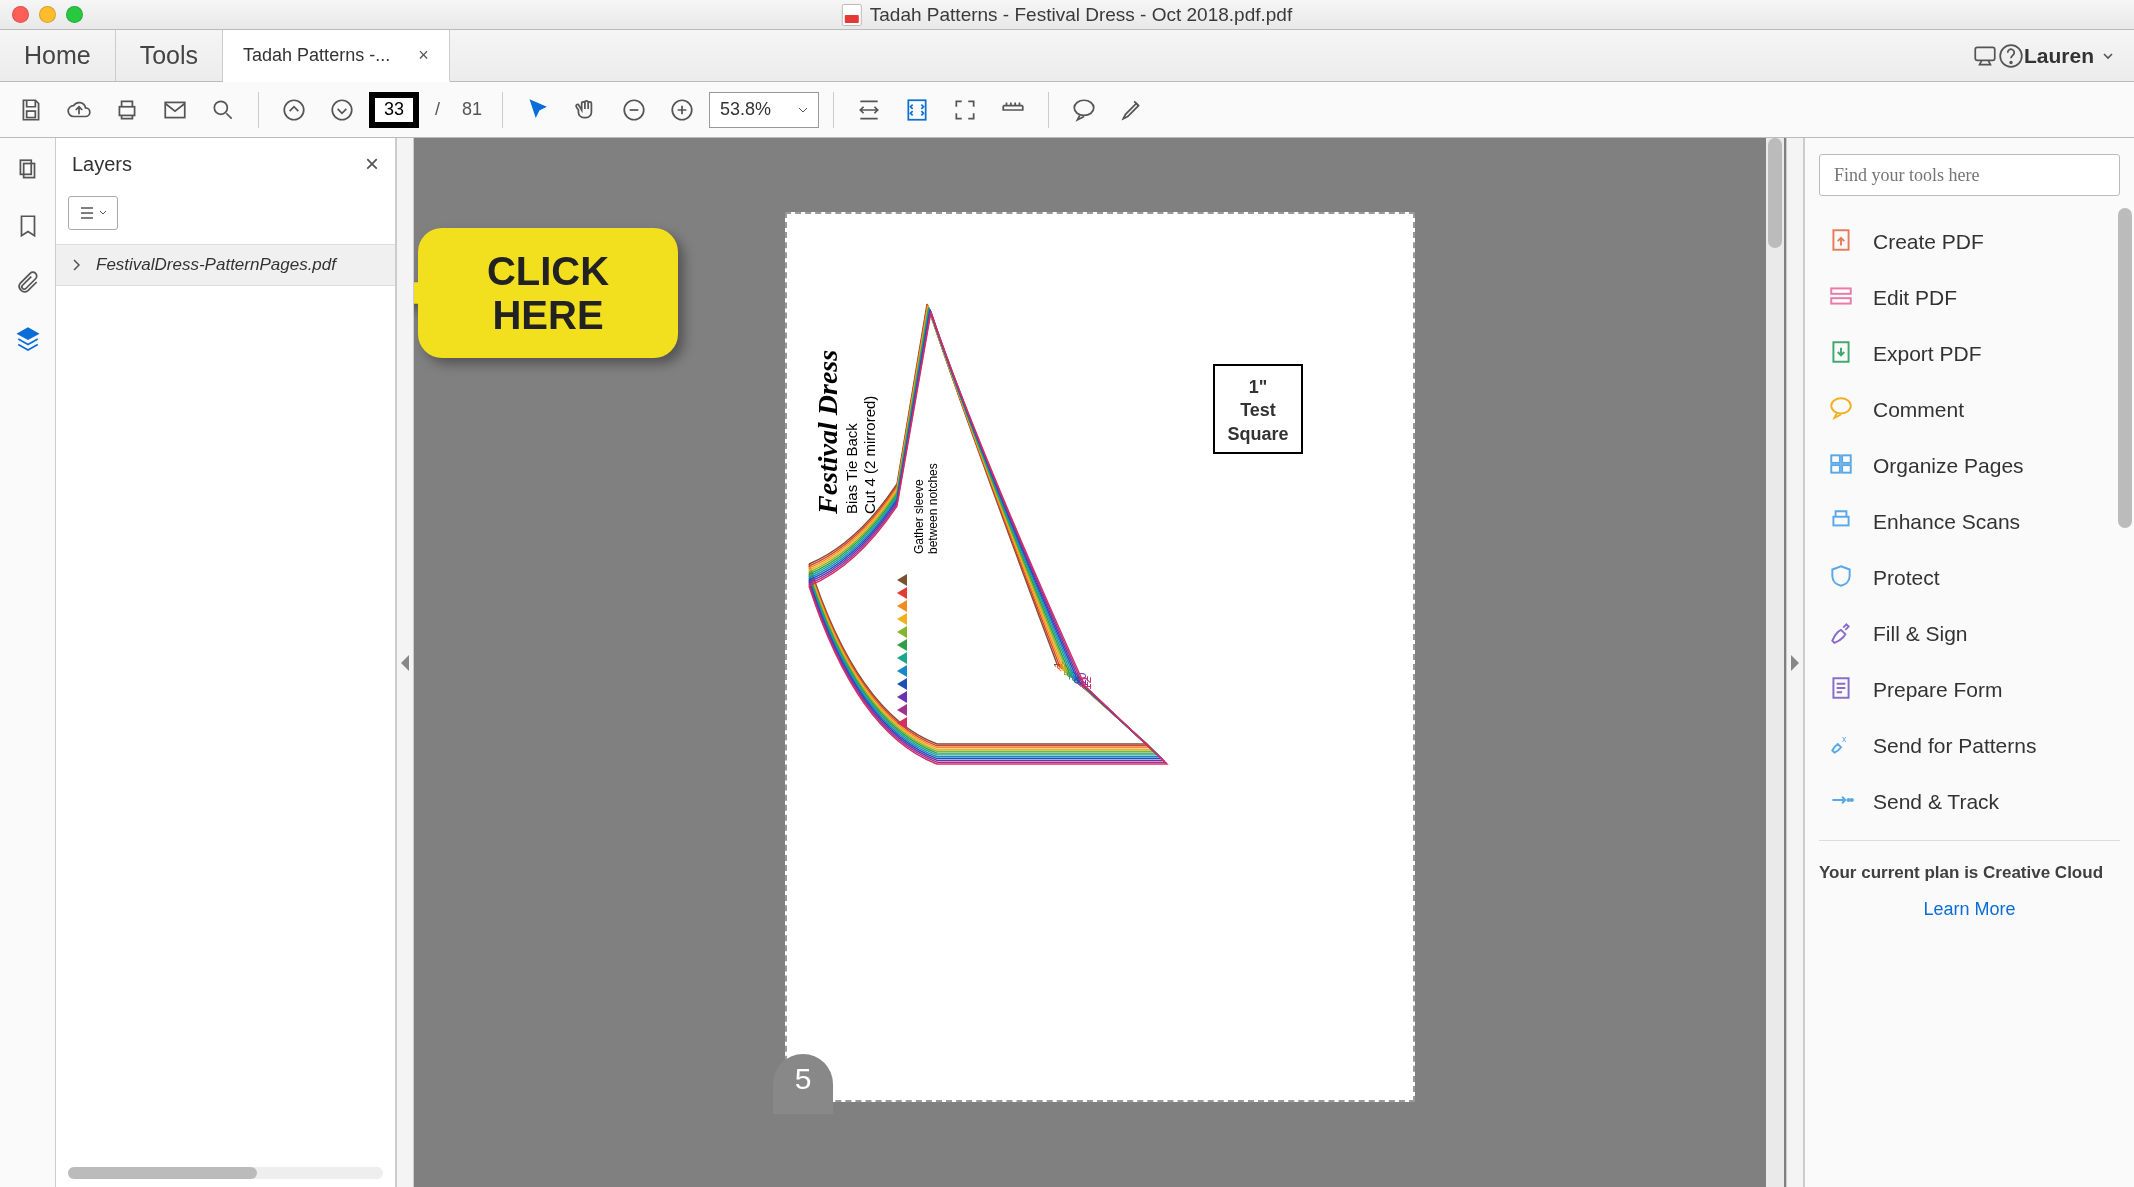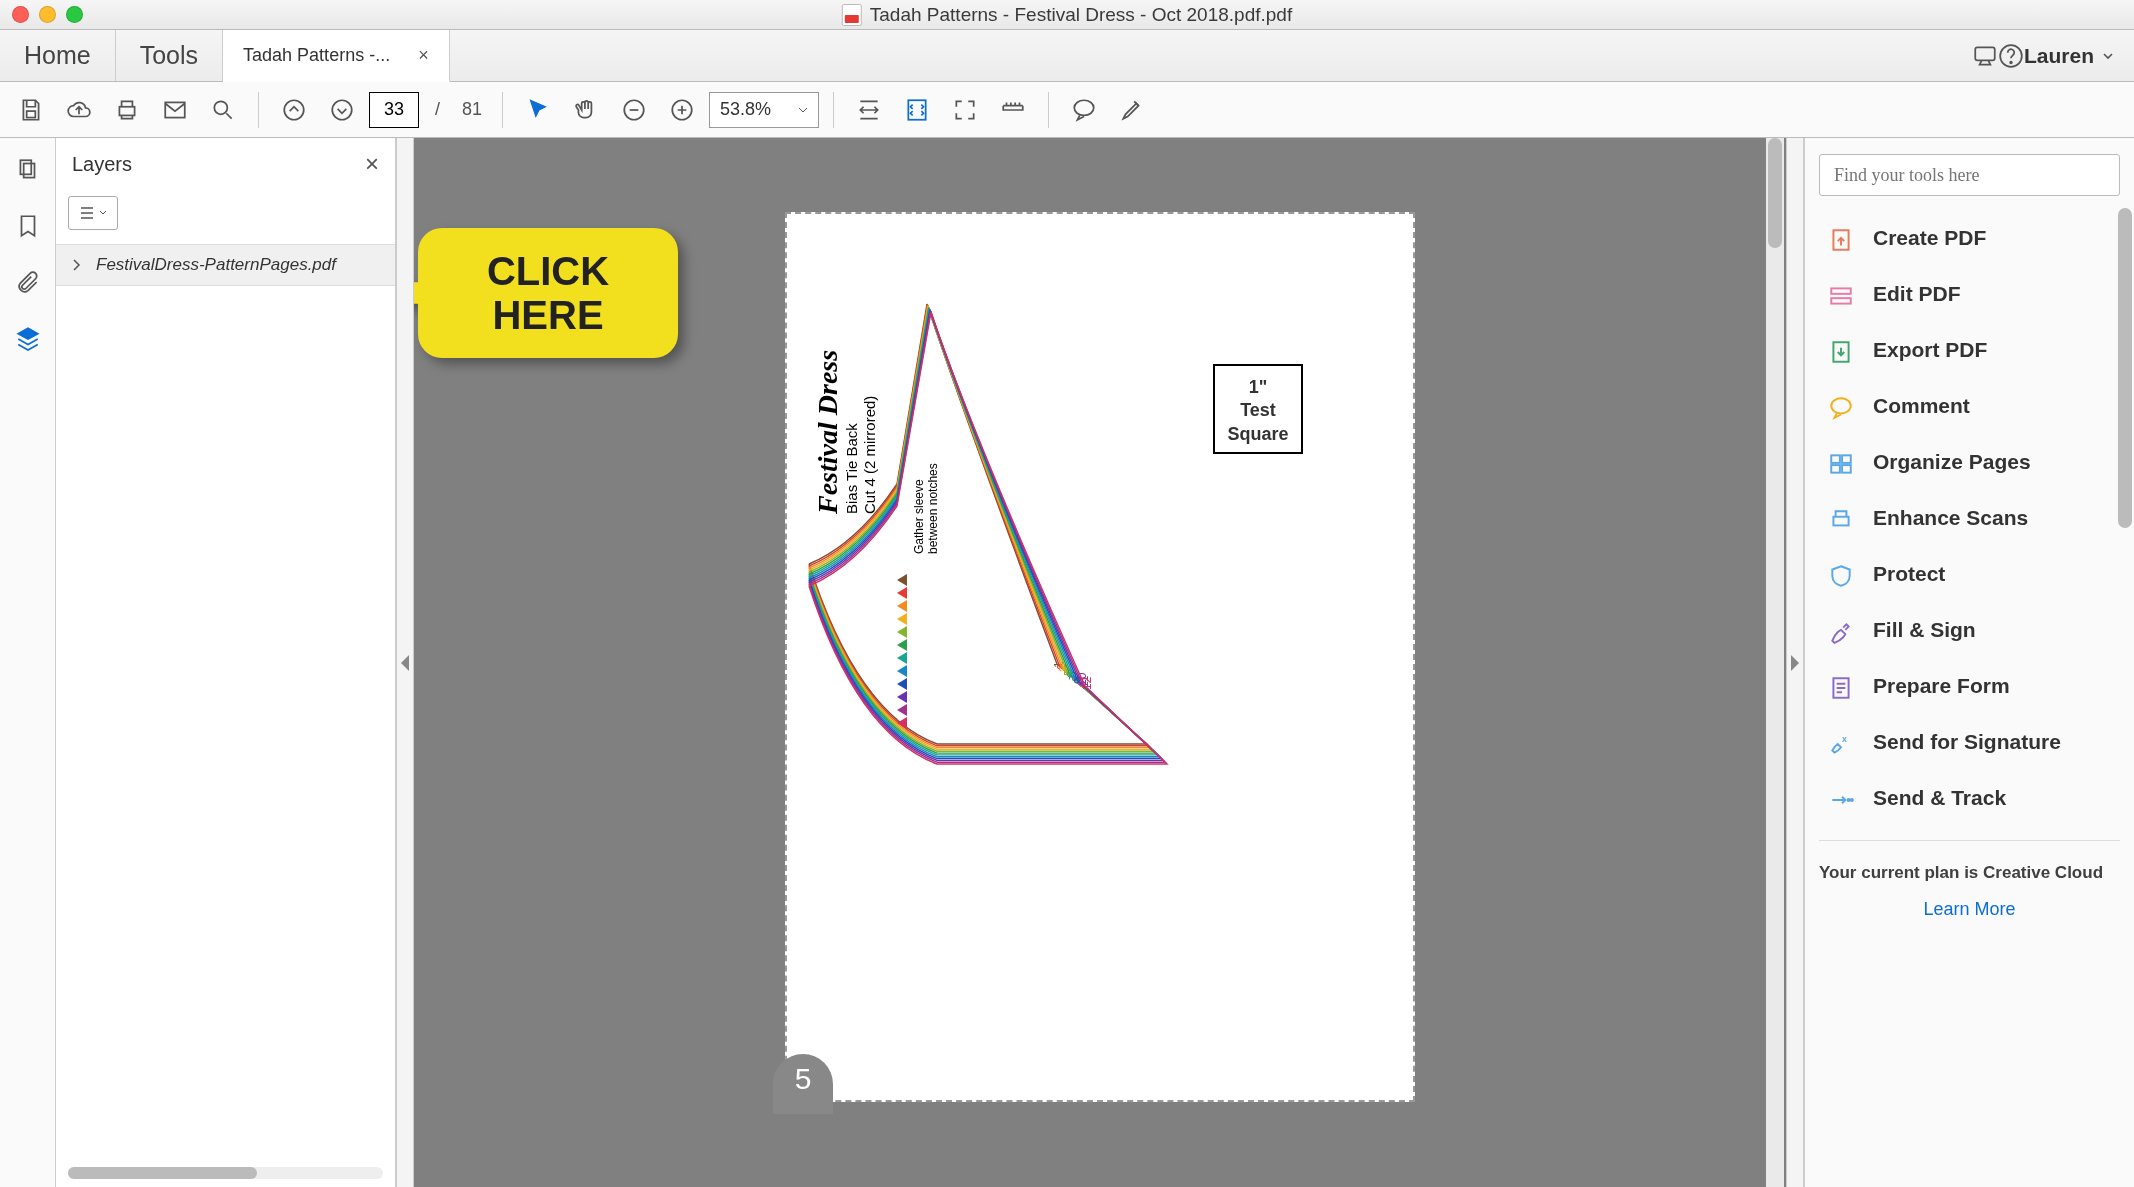--- a/index.html
+++ b/index.html
@@ -24,21 +24,21 @@
   .tab-spacer { flex: 1; }
   .right-user { display: flex; align-items: center; gap: 0; padding: 0 20px; font-weight: bold; }
   .icon { display: inline-flex; align-items: center; justify-content: center; }
   .ic { width: 26px; height: 26px; stroke: #555; fill: none; stroke-width: 1.6; }
   .user-name { font-size: 21px; color: #333; display: flex; align-items: center; gap: 8px; cursor: pointer; }
   
   
   .toolbar { height: 56px; border-bottom: 1px solid #bbb; display: flex; align-items: center; padding: 0 10px; gap: 6px; background: #fafafa; }
   .tool { width: 42px; height: 42px; display: flex; align-items: center; justify-content: center; border-radius: 4px; cursor: pointer; }
   .vsep { width: 1px; height: 36px; background: #ccc; margin: 0 8px; }
-  .page-input { width: 50px; height: 36px; border: 1px solid #000000; text-align: center; font-size: 18px; background: #fff; }
+  .page-input { width: 50px; height: 36px; border: 6px solid #000000; text-align: center; font-size: 18px; background: #fff; }
   .page-total { font-size: 18px; color: #555; margin: 0 6px 0 10px; }
   .zoom-select { width: 110px; height: 36px; border: 1px solid #999; background: #fff; display: flex; align-items: center; justify-content: space-between; padding: 8px 10px; font-size: 18px; cursor: pointer; }
   
   
   .main { display: flex; height: calc(100% - 30px - 52px - 56px); }
   
   
   .leftrail { width: 56px; border-right: 1px solid #ccc; background: #fafafa; display: flex; flex-direction: column; align-items: center; padding-top: 16px; gap: 24px; }
   .rail-btn { width: 32px; height: 32px; display: flex; align-items: center; justify-content: center; cursor: pointer; }
   .rail-btn.active svg { stroke: #0b6dd6; fill: #0b6dd6; }
@@ -73,21 +73,21 @@
   
   .callout { position: absolute; top: 90px; left: -66px; width: 330px; height: 130px; filter: drop-shadow(6px 6px 6px rgba(0,0,0,.35)); z-index: 5; }
   .callout-body { position: absolute; left: 70px; top: 0; right: 0; bottom: 0; background: #f2df1d; border-radius: 24px; display: flex; align-items: center; justify-content: center; font-size: 40px; font-weight: 800; text-align: center; line-height: 1.1; color: #222; }
   .callout-arrow { position: absolute; left: 0; top: 38px; width: 90px; height: 54px; background: #f2df1d; clip-path: polygon(0 50%, 50% 0, 50% 30%, 100% 30%, 100% 70%, 50% 70%, 50% 100%); }
   
   
   .right-panel { width: 330px; border-left: 1px solid #ccc; background: #fafafa; display: flex; flex-direction: column; position: relative; }
   .search-tools { margin: 16px 14px 10px; }
   .search-tools input { width: 100%; height: 42px; border: 1px solid #bbb; border-radius: 3px; padding: 0 14px; font-size: 18px; background: #fff; font-family: Liberation Serif, serif; }
   .tool-list { display: flex; flex-direction: column; padding: 6px 0; overflow-y: auto; }
-  .tool-item { display: flex; align-items: flex-start; gap: 18px; padding: 14px 22px; font-size: 21px; color: #333; cursor: pointer; font-weight: bold; }
+  .tool-item { display: flex; align-items: flex-end; gap: 18px; padding: 14px 22px; font-size: 21px; color: #333; cursor: pointer; }
   .tool-icon { width: 28px; height: 28px; display: flex; align-items: center; justify-content: center; }
   .tool-divider { height: 1px; background: #ddd; margin: 6px 14px; }
   .plan-text { text-align: left; font-size: 17px; font-weight: 600; color: #404040; margin: 16px 14px 6px; }
   .learn-more { text-align: center; font-size: 18px; color: #0b6dd6; margin: 10px; cursor: pointer; }
   .right-scrollbar { position: absolute; right: 2px; top: 70px; width: 14px; height: 320px; background: #bbb; border-radius: 7px; }
   
   
   .canvas-scroll { position: absolute; right: 2px; top: 0; width: 18px; bottom: 0; background: #eaeaea; }
   .canvas-thumb { position: absolute; top: 0; left: 2px; right: 2px; height: 110px; background: #bbb; border-radius: 7px; }
 </style>
@@ -549,21 +549,21 @@
           </span>
           <span>Prepare Form</span>
         </div>
         <div class="tool-item">
           <span class="tool-icon">
             <svg width="26" height="26" viewBox="0 0 24 24" fill="none" stroke="#5aa8e8" stroke-width="1.8">
               <path d="M4 18c2-4 5-6 5-6l3 3s-2 3-6 5z"></path>
               <text x="13" y="10" font-size="8" fill="#5aa8e8" stroke="none">x</text>
             </svg>
           </span>
-          <span>Send for Signature</span>
+          <span>Send for Patterns</span>
         </div>
         <div class="tool-item">
           <span class="tool-icon">
             <svg width="26" height="26" viewBox="0 0 24 24" fill="none" stroke="#5aa8e8" stroke-width="1.8">
               <path d="M4 12h12m-3-3l3 3-3 3"></path>
               <circle cx="19" cy="12" r="1" fill="#5aa8e8"></circle>
               <circle cx="22" cy="12" r="1" fill="#5aa8e8"></circle>
             </svg>
           </span>
           <span>Send &amp; Track</span>

